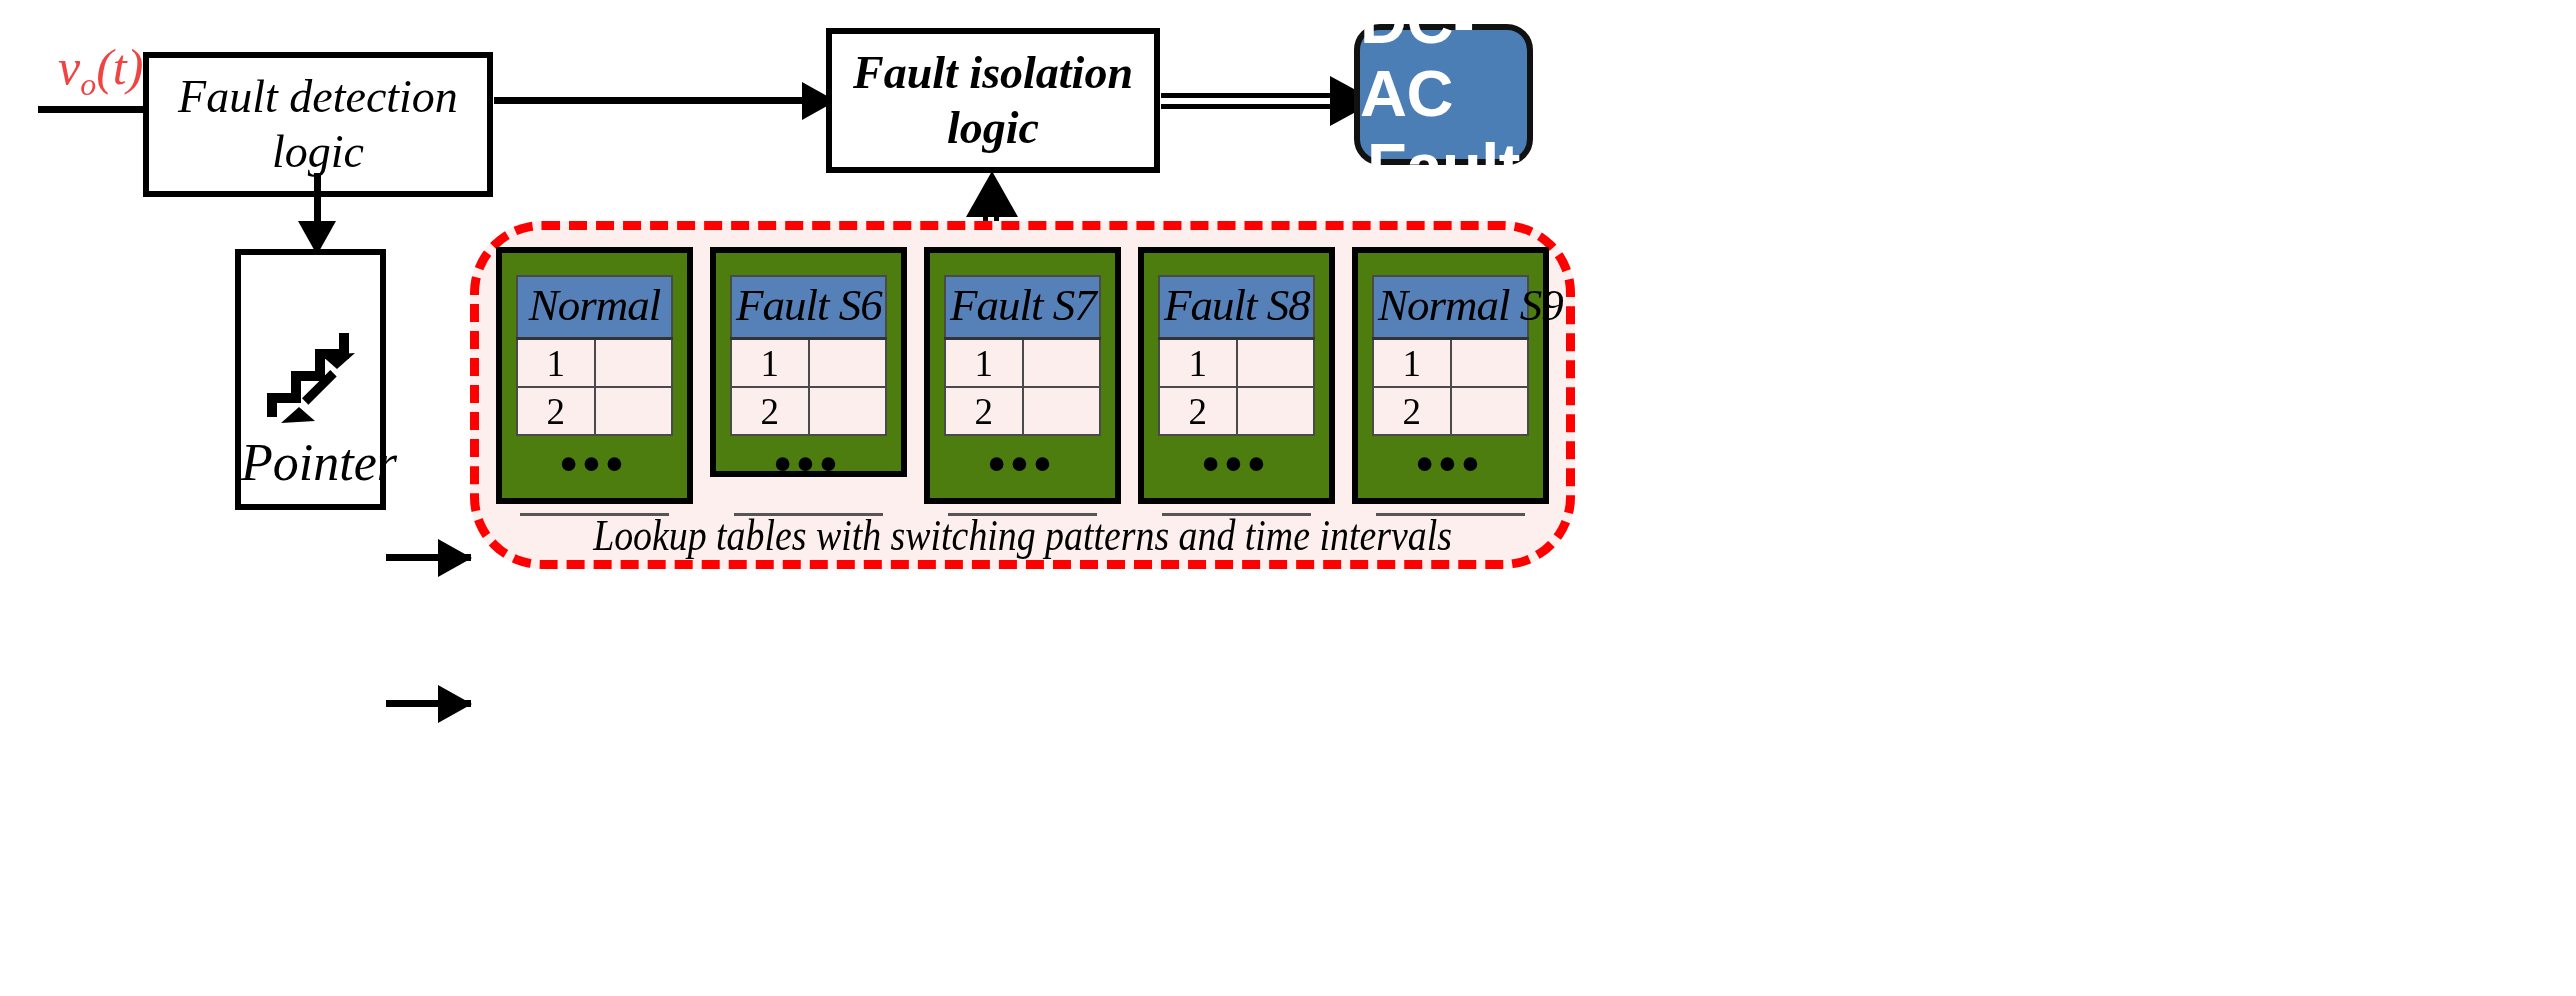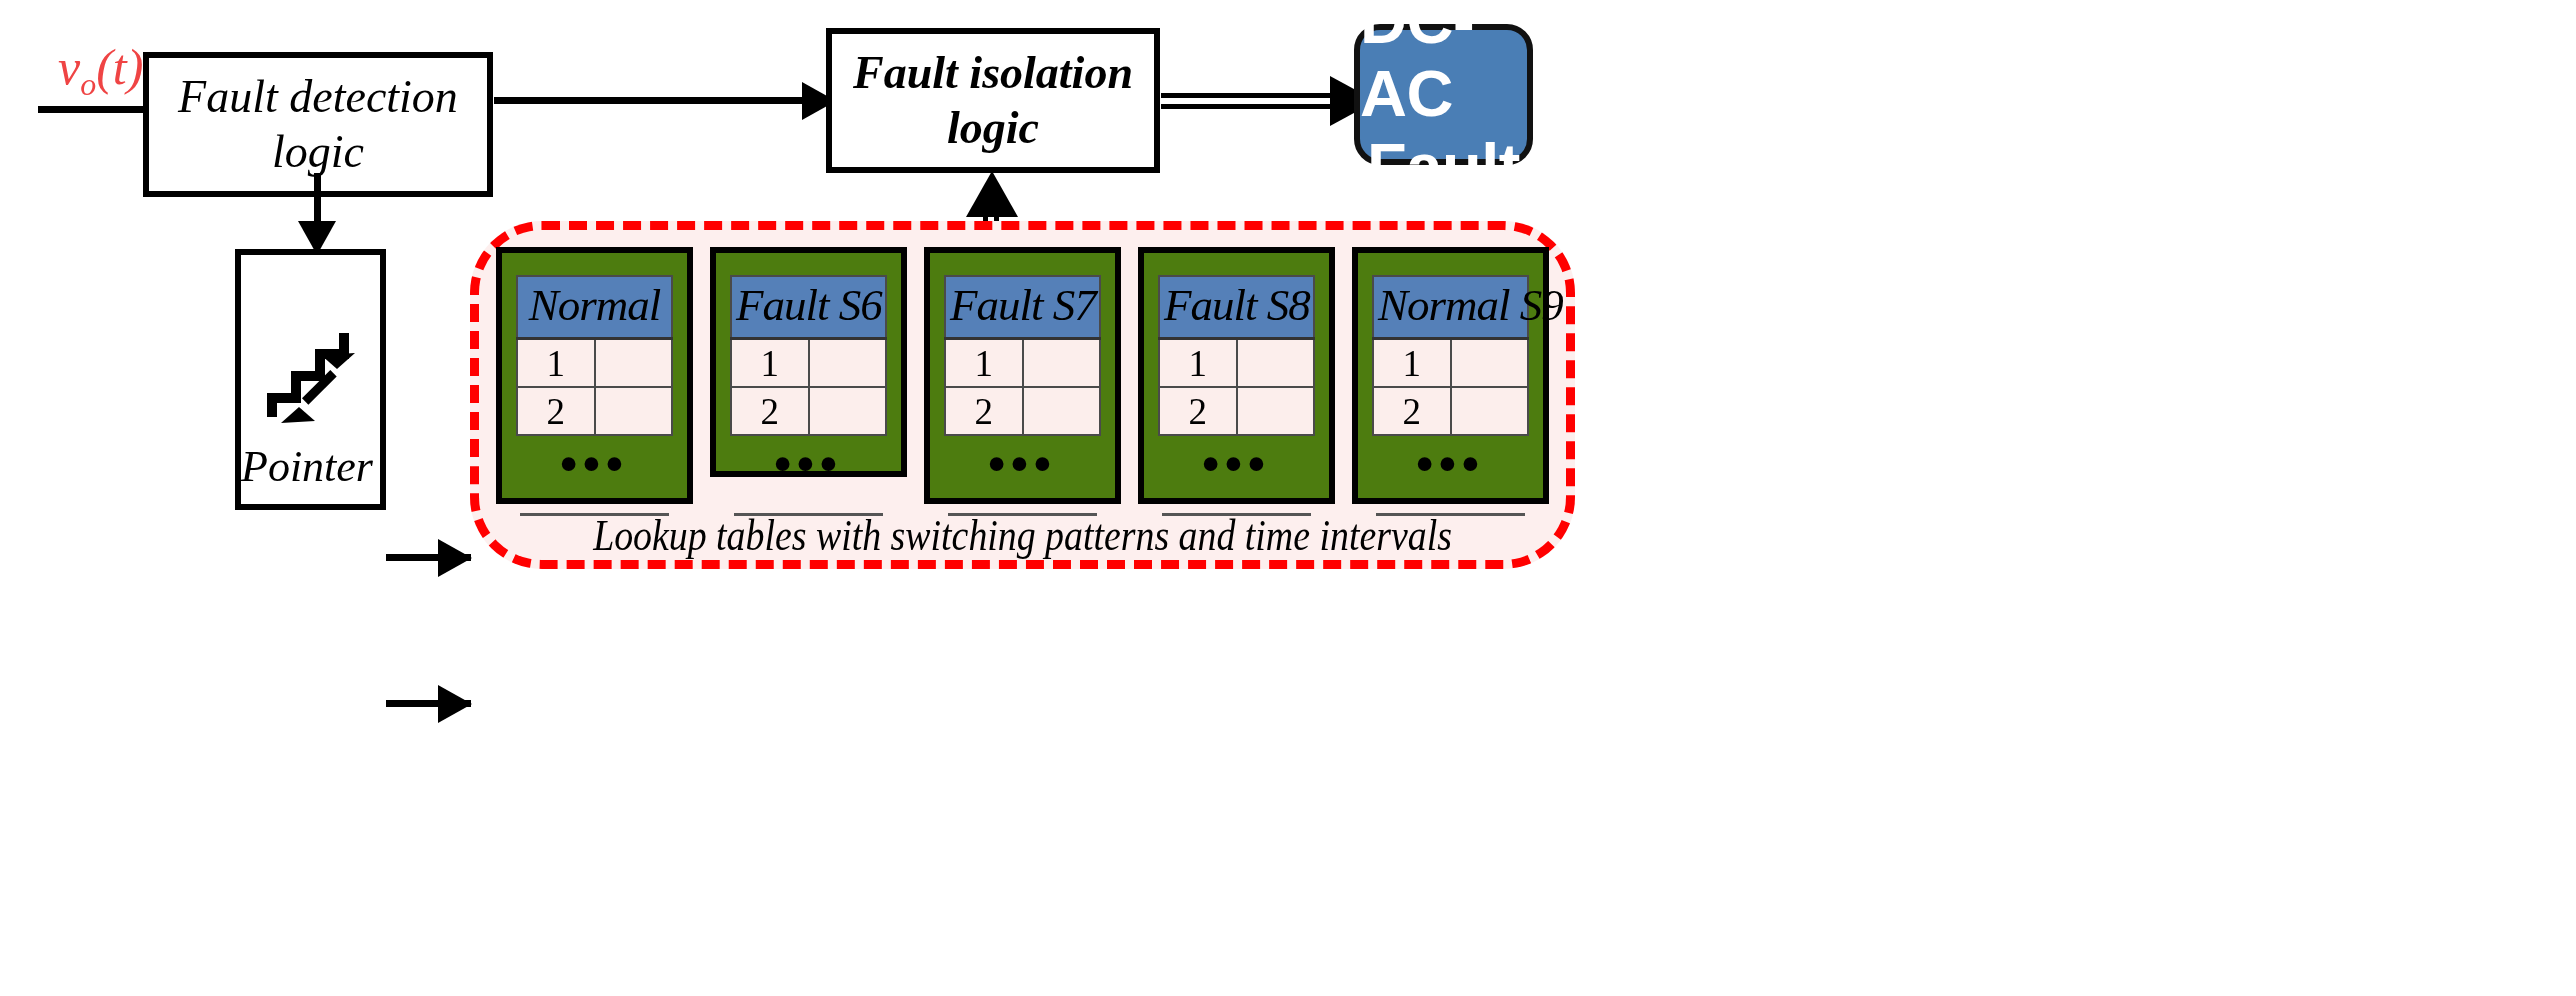--- a/index.html
+++ b/index.html
@@ -213,24 +213,24 @@
     transform: scaleX(0.86);
   }
 
   
   #pointer-icon {
     position: absolute;
   }
   #pointer-label {
     position: absolute;
     width: 100%;
-    text-align: left;
-    font-family: "Liberation Serif", serif;
-    font-style: italic;
-    font-size: 44px;
+    text-align: right;
+    font-family: "Liberation Serif", serif;
+    font-style: italic;
+    font-size: 52px;
     color: #000000;
   }
 </style>
 </head>
 <body>
 
 <div id="canvas">
 
   <div id="input-label" style="left:58px; top:38px;">
     <span>v</span><span class="sub">o</span><span>(t)</span>

